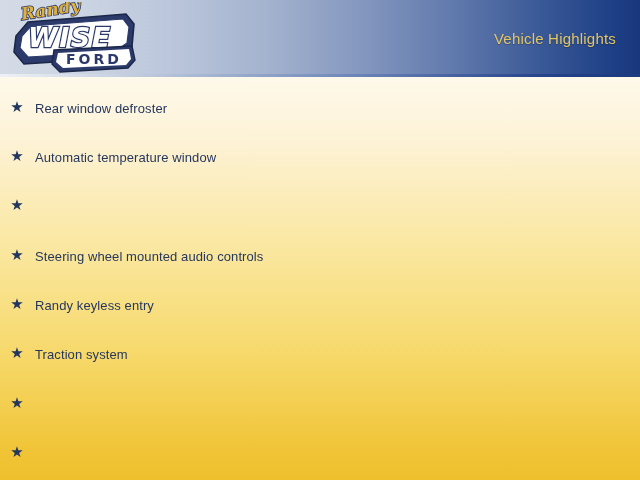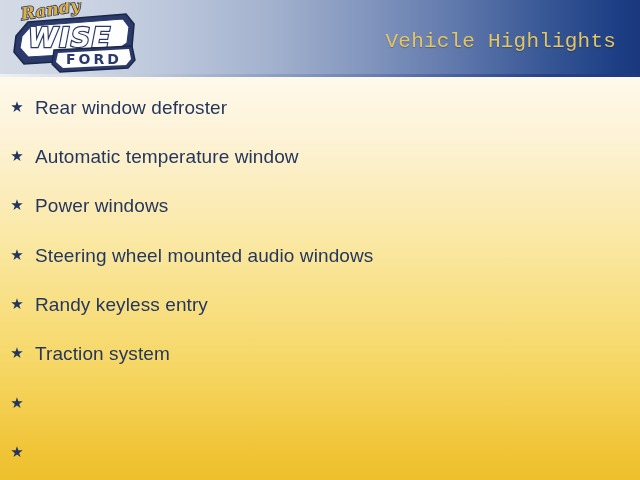--- a/index.html
+++ b/index.html
@@ -54,26 +54,25 @@
     width: 640px;
     height: 3px;
     background: linear-gradient(to right, #eef1f6 0%, #c3cede 20%, #6e86b8 55%, #26428a 85%, #1b3madeup 100%);
     background: linear-gradient(to right, #eef1f6 0%, #c3cede 20%, #6e86b8 55%, #26428a 85%, #1b3a80 100%);
   }
 
   .header-title {
     position: absolute;
     right: 24px;
     top: 30px;
-    font-size: 21px;
+    font-size: 15px;
     letter-spacing: 0.2px;
     color: #e3c563;
     white-space: nowrap;
     text-shadow: 0 1px 1px rgba(0,0,0,0.25);
-    font-family: Liberation Mono, monospace;
   }
 
   
   .logo {
     position: absolute;
     left: 8px;
     top: 2px;
     width: 132px;
     height: 72px;
   }
@@ -104,21 +103,21 @@
     width: 14px;
     height: 14px;
     line-height: 14px;
     font-size: 15px;
     color: #23365f;
     text-align: center;
     position: relative;
     top: -1px;
   }
   .feature-text {
-    font-size: 19px;
+    font-size: 13px;
     color: #26375d;
     white-space: nowrap;
     letter-spacing: 0.1px;
   }
 </style>
 </head>
 <body>
 
 <div class="slide">
 
@@ -156,26 +155,25 @@
       <span class="feature-text">Rear window defroster</span>
     </li>
 
     <li class="feature-item" style="top:70px">
       <span class="bullet-star">★</span>
       <span class="feature-text">Automatic temperature window</span>
     </li>
 
     <li class="feature-item" style="top:119px">
       <span class="bullet-star">★</span>
-      <span class="feature-text">Power windows</span>
     </li>
 
     <li class="feature-item" style="top:169px">
       <span class="bullet-star">★</span>
-      <span class="feature-text">Steering wheel mounted audio windows</span>
+      <span class="feature-text">Steering wheel mounted audio controls</span>
     </li>
 
     <li class="feature-item" style="top:218px">
       <span class="bullet-star">★</span>
       <span class="feature-text">Randy keyless entry</span>
     </li>
 
     <li class="feature-item" style="top:267px">
       <span class="bullet-star">★</span>
       <span class="feature-text">Traction system</span>

